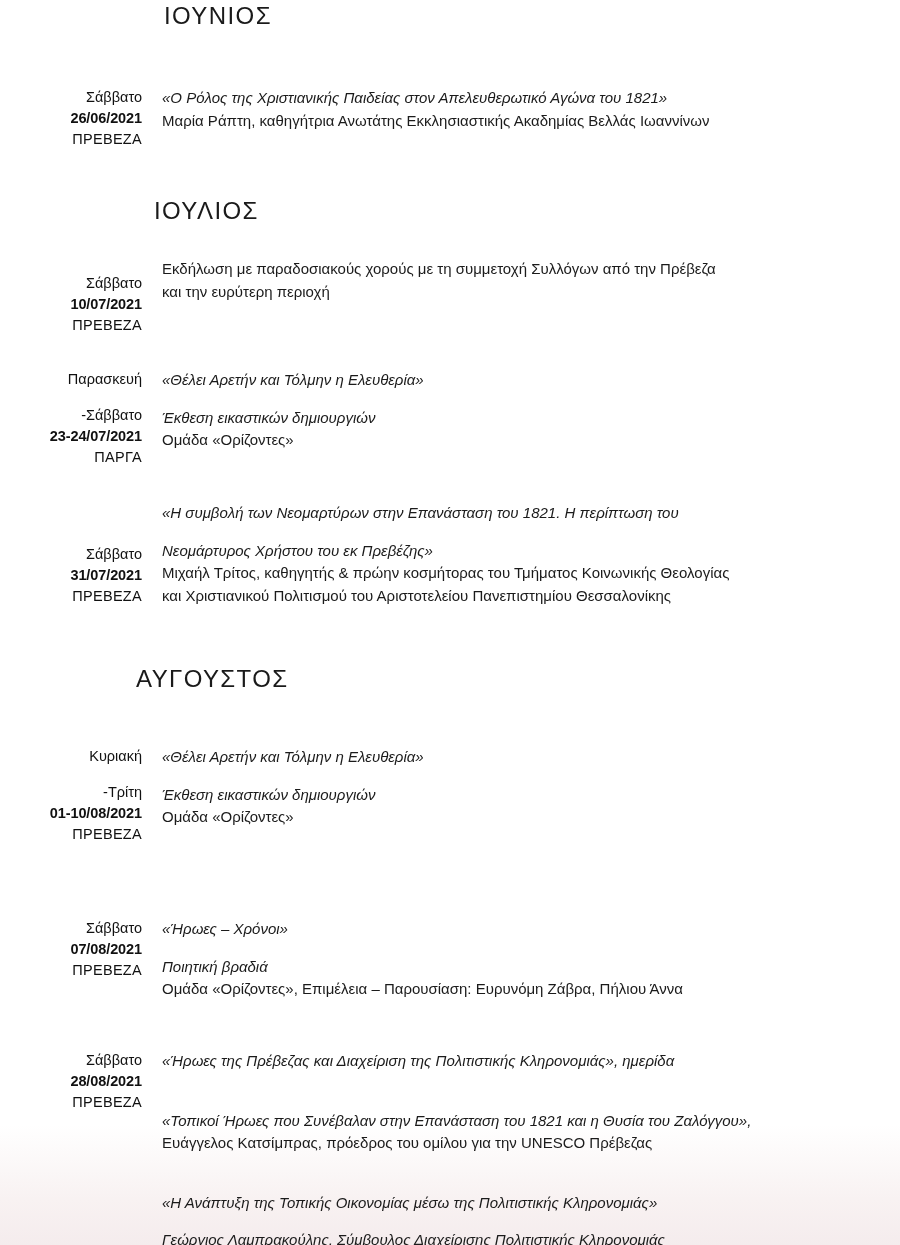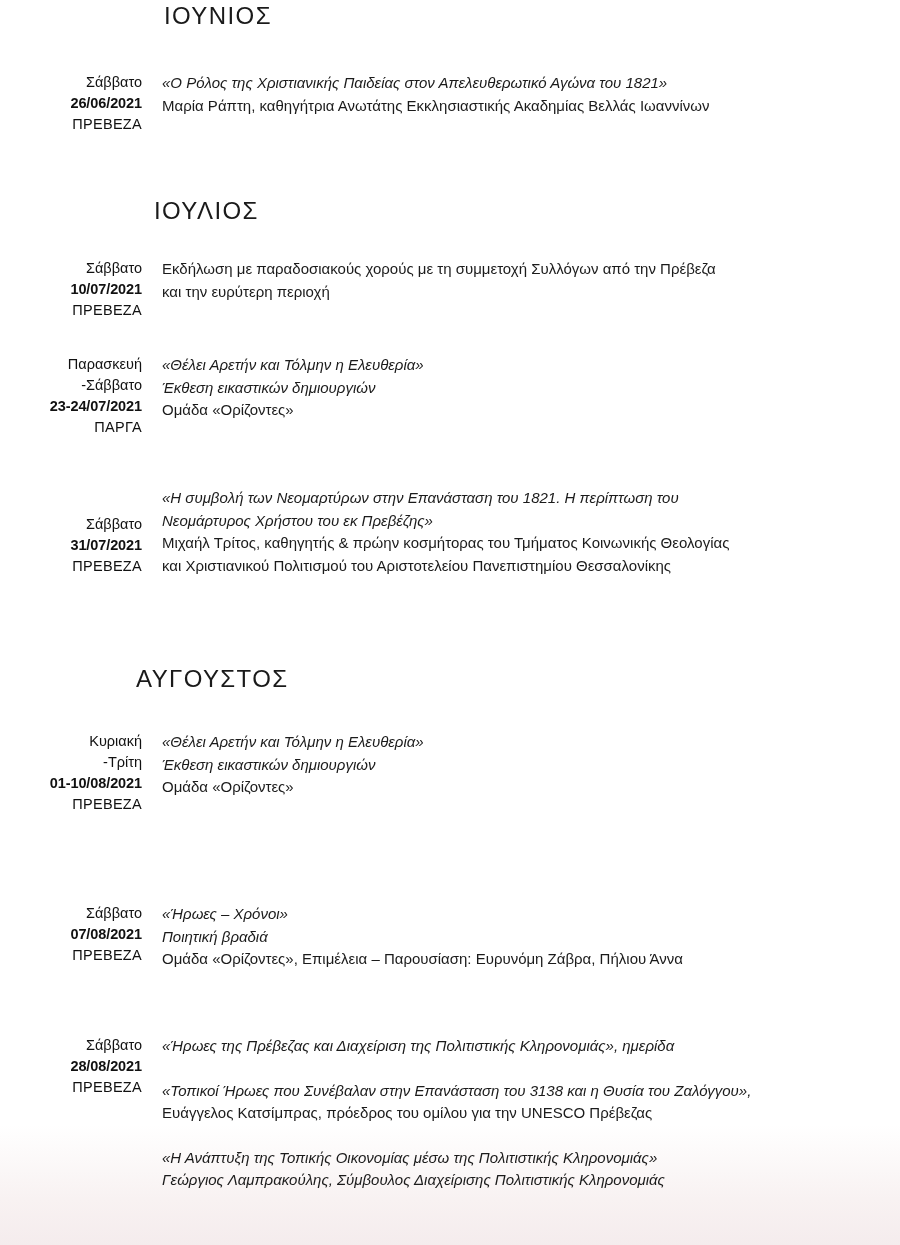--- a/index.html
+++ b/index.html
@@ -62,20 +62,21 @@
     flex: 0 0 132px;
     text-align: right;
     padding-right: 10px;
     font-size: 14.5px;
     line-height: 21px;
     color: #111111;
     white-space: nowrap;
   }
   .date-col .dow {
     font-weight: 400;
+    margin-top: 15px;
   }
   .date-col .dnum {
     font-weight: bold;
     letter-spacing: -0.1px;
   }
   .date-col .place {
     font-weight: 400;
     letter-spacing: 0.3px;
   }
 
@@ -84,20 +85,21 @@
     padding-left: 10px;
     font-size: 15px;
     line-height: 22.5px;
     color: #1b1b1b;
   }
   .content-col .ln {
     white-space: nowrap;
   }
   .content-col .it {
     font-style: italic;
+    margin-top: 15px;
   }
   .content-col .gap {
     height: 22px;
   }
 </style>
 </head>
 <body>
 
 <div class="page-tint"></div>
 
@@ -183,21 +185,21 @@
       </div>
       <div class="event" style="left: 10px; top: 1035px;">
         <div class="date-col">
           <div class="dow">Σάββατο</div>
           <div class="dnum">28/08/2021</div>
           <div class="place">ΠΡΕΒΕΖΑ</div>
         </div>
         <div class="content-col">
           <div class="ln it">«Ήρωες της Πρέβεζας και Διαχείριση της Πολιτιστικής Κληρονομιάς», ημερίδα</div>
           <div class="gap"></div>
-          <div class="ln it">«Τοπικοί Ήρωες που Συνέβαλαν στην Επανάσταση του 3138 και η Θυσία του Ζαλόγγου»,</div>
+          <div class="ln it">«Τοπικοί Ήρωες που Συνέβαλαν στην Επανάσταση του 1821 και η Θυσία του Ζαλόγγου»,</div>
           <div class="ln">Ευάγγελος Κατσίμπρας, πρόεδρος του ομίλου για την UNESCO Πρέβεζας</div>
           <div class="gap"></div>
           <div class="ln it">«Η Ανάπτυξη της Τοπικής Οικονομίας μέσω της Πολιτιστικής Κληρονομιάς»</div>
           <div class="ln it">Γεώργιος Λαμπρακούλης, Σύμβουλος Διαχείρισης Πολιτιστικής Κληρονομιάς</div>
         </div>
       </div>
     </div>
 </div>
 
 </body></html>

